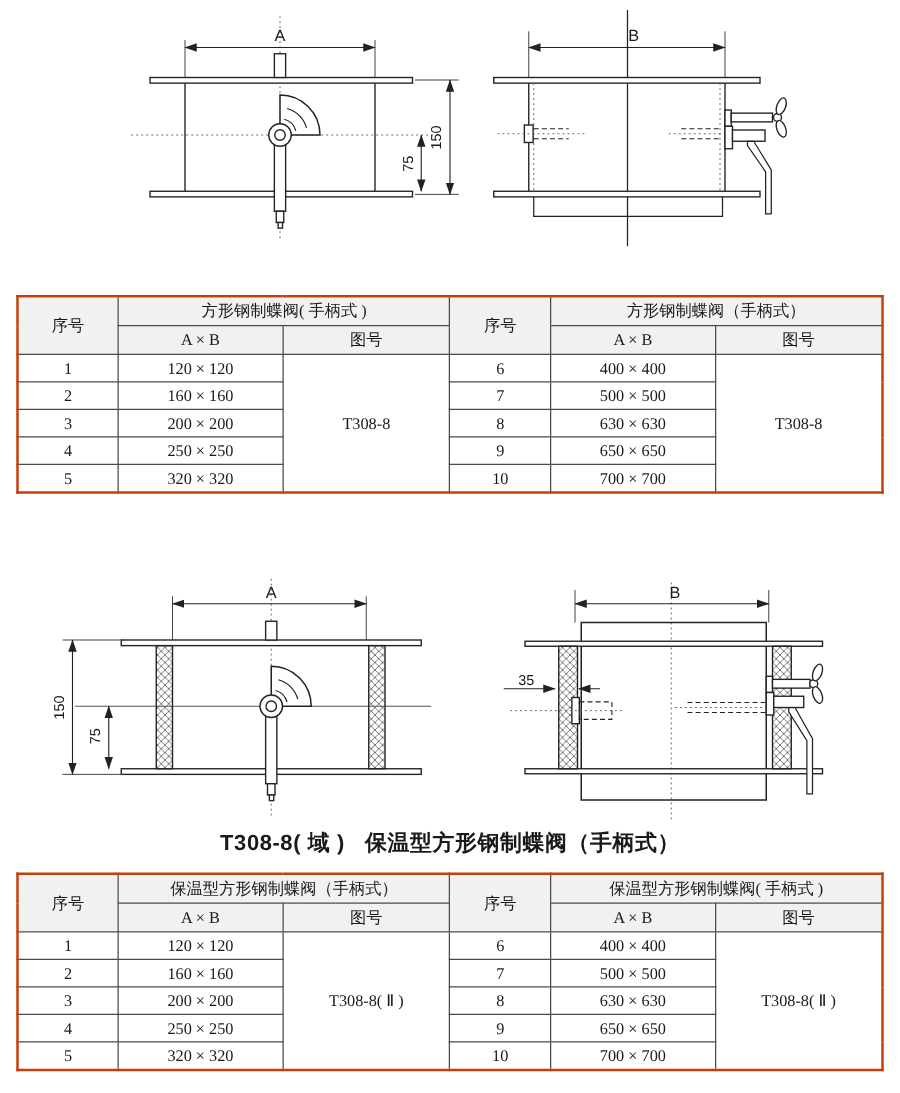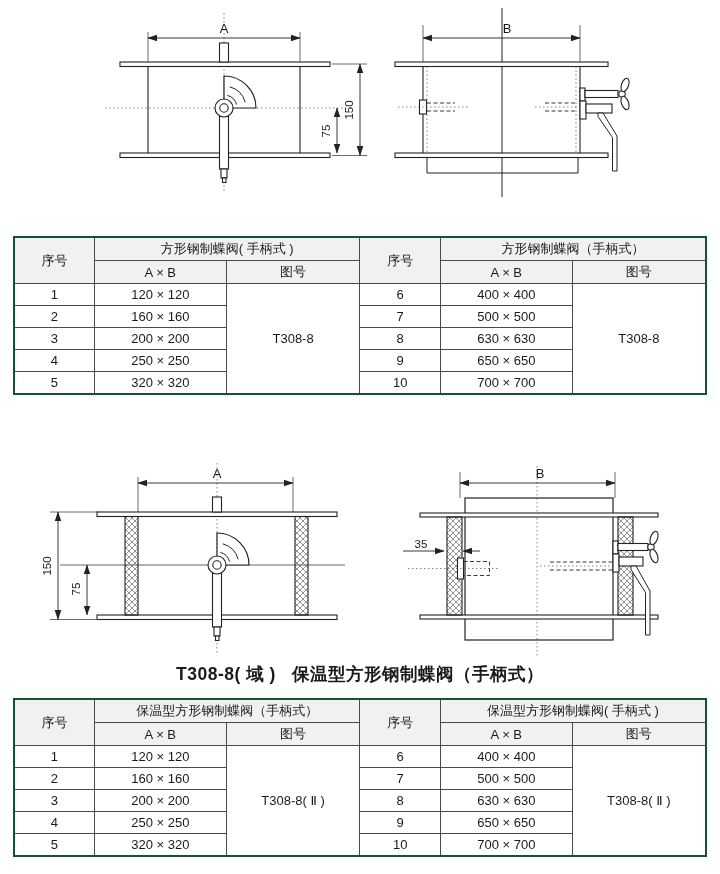--- a/index.html
+++ b/index.html
@@ -15,21 +15,22 @@
     font-weight:bold;font-size:17.5px;letter-spacing:.5px;white-space:nowrap;
   }
   #title1{top:203px;}
   #title2{top:662px;}
   .title .tname{margin-left:16px;}
   .tblwrap{position:absolute;left:13px;width:694px;}
   #tbl1{top:236px;}
   #tbl2{top:698px;}
   table{
     border-collapse:collapse;width:100%;table-layout:fixed;background:#fff;
-    border:2px solid #14532d;
+    border:2px solid #c2410c;
+    font-family:Liberation Serif, serif;
   }
   td{
     border:1px solid #4a4a4a;text-align:center;vertical-align:middle;
     font-size:13px;padding:0;height:21px;background:#fff;
     overflow:hidden;white-space:nowrap;
   }
   tr.hdr td{height:22px;background:#f1f1f1;}
   .dimtext{font-size:13px;}
   .dimsmall{font-size:11.5px;}
 </style>

